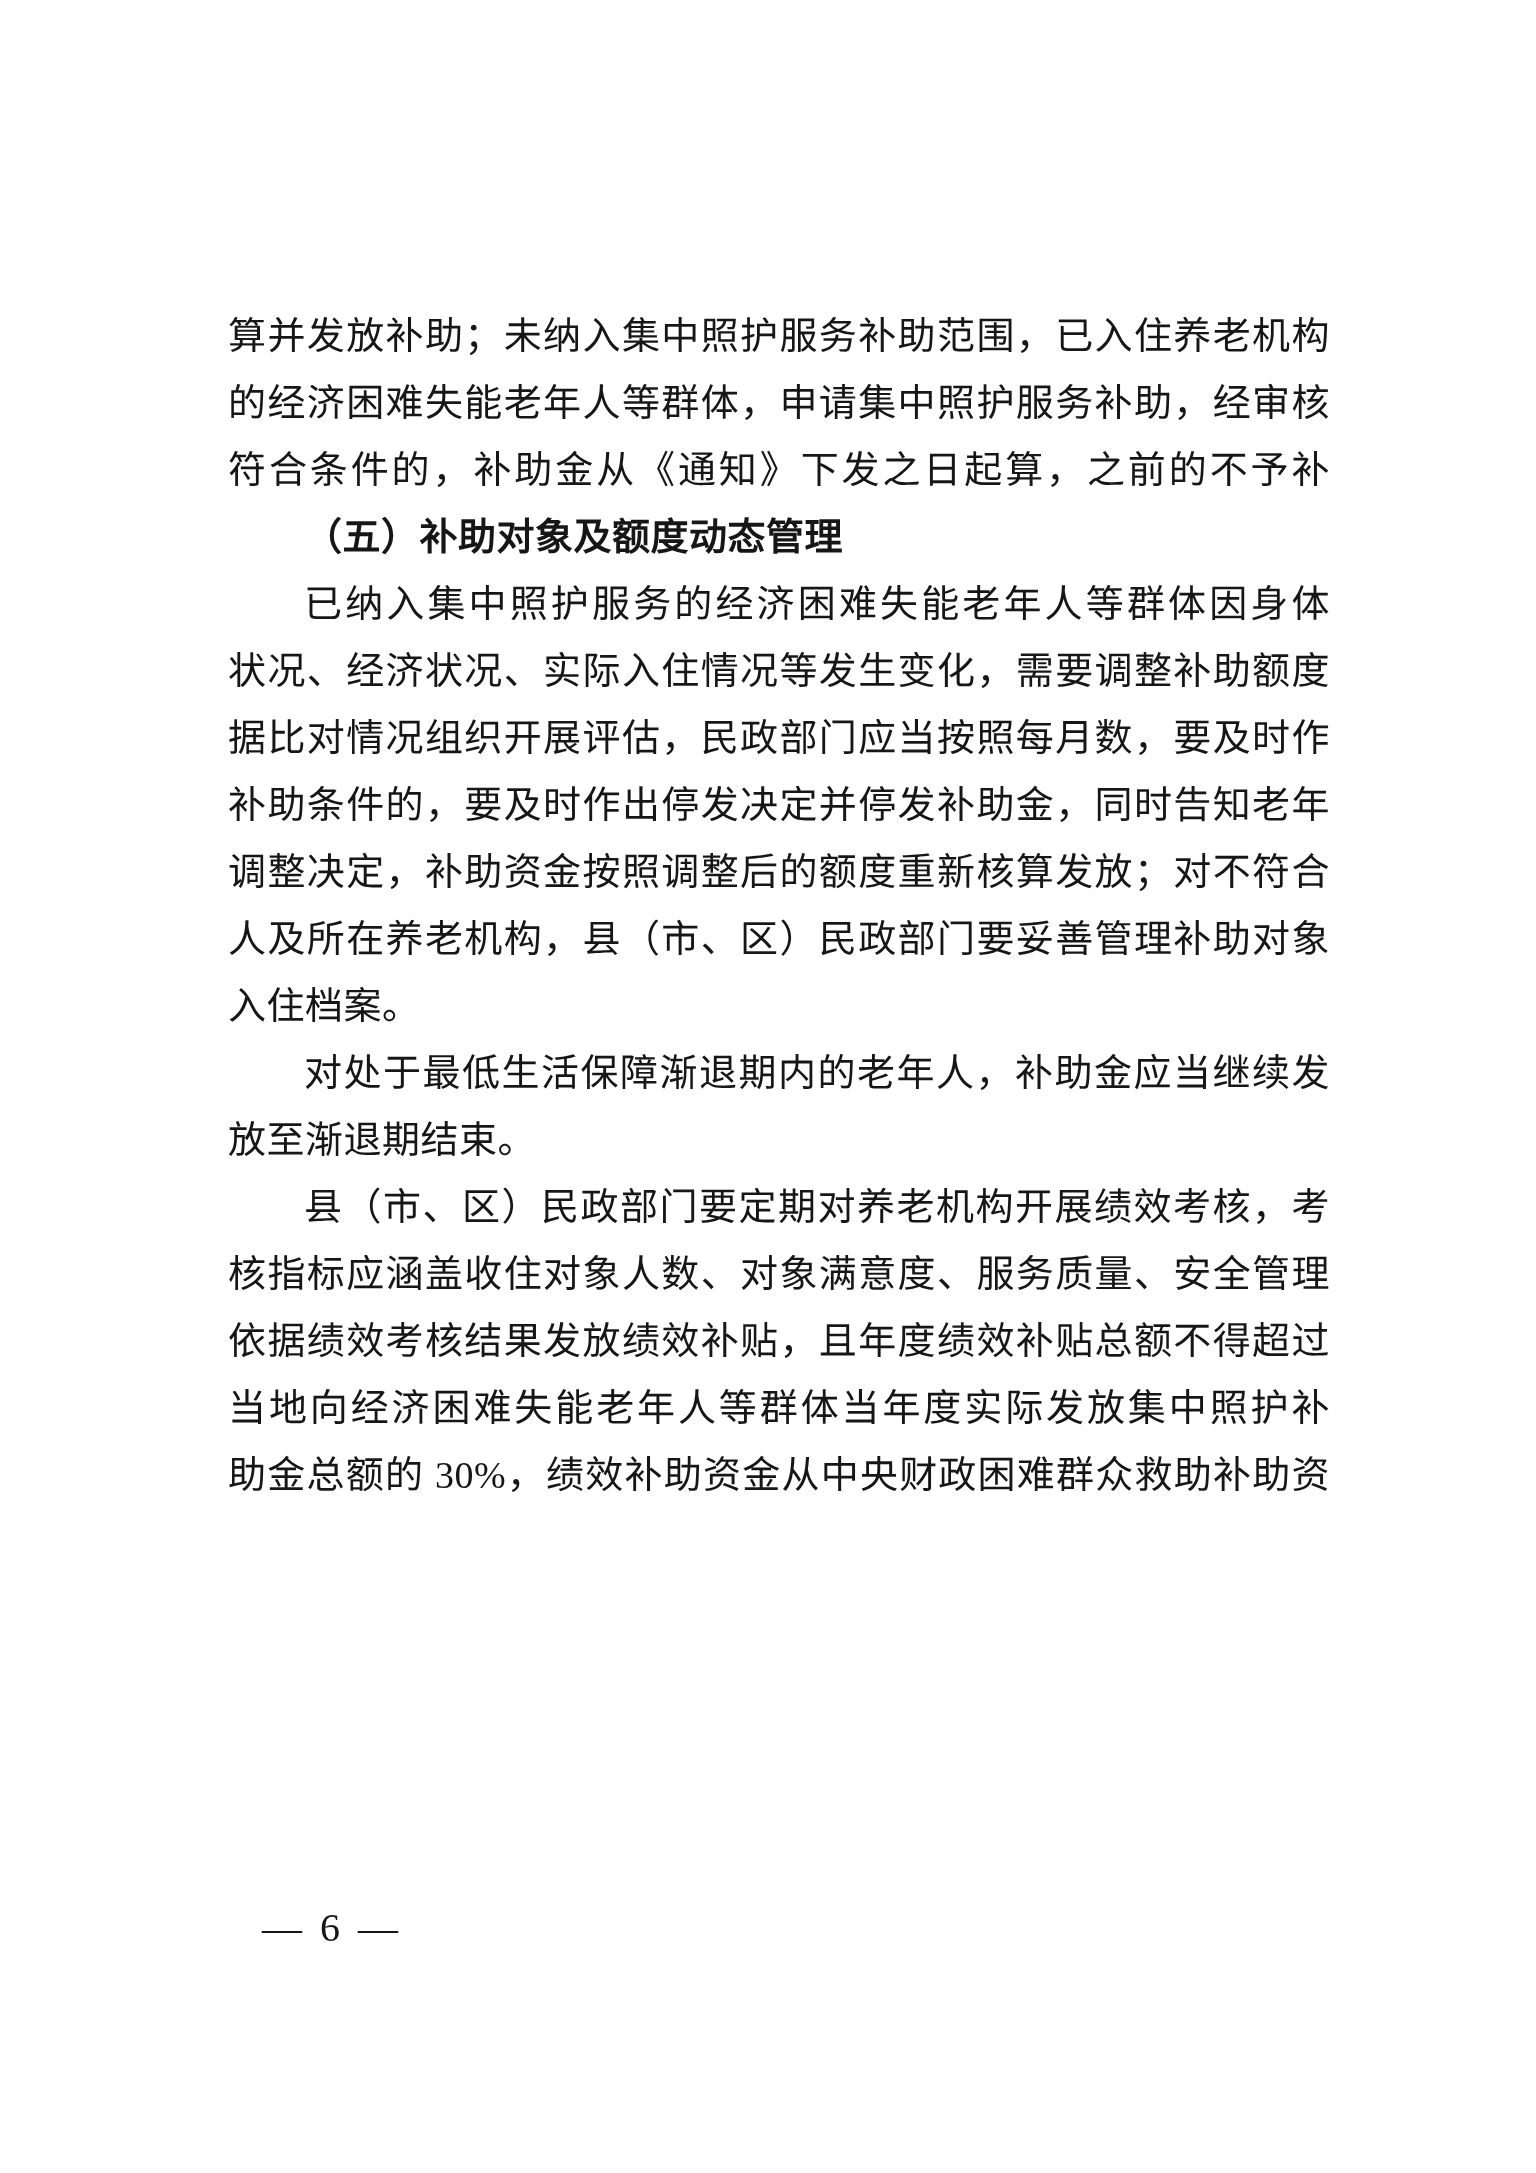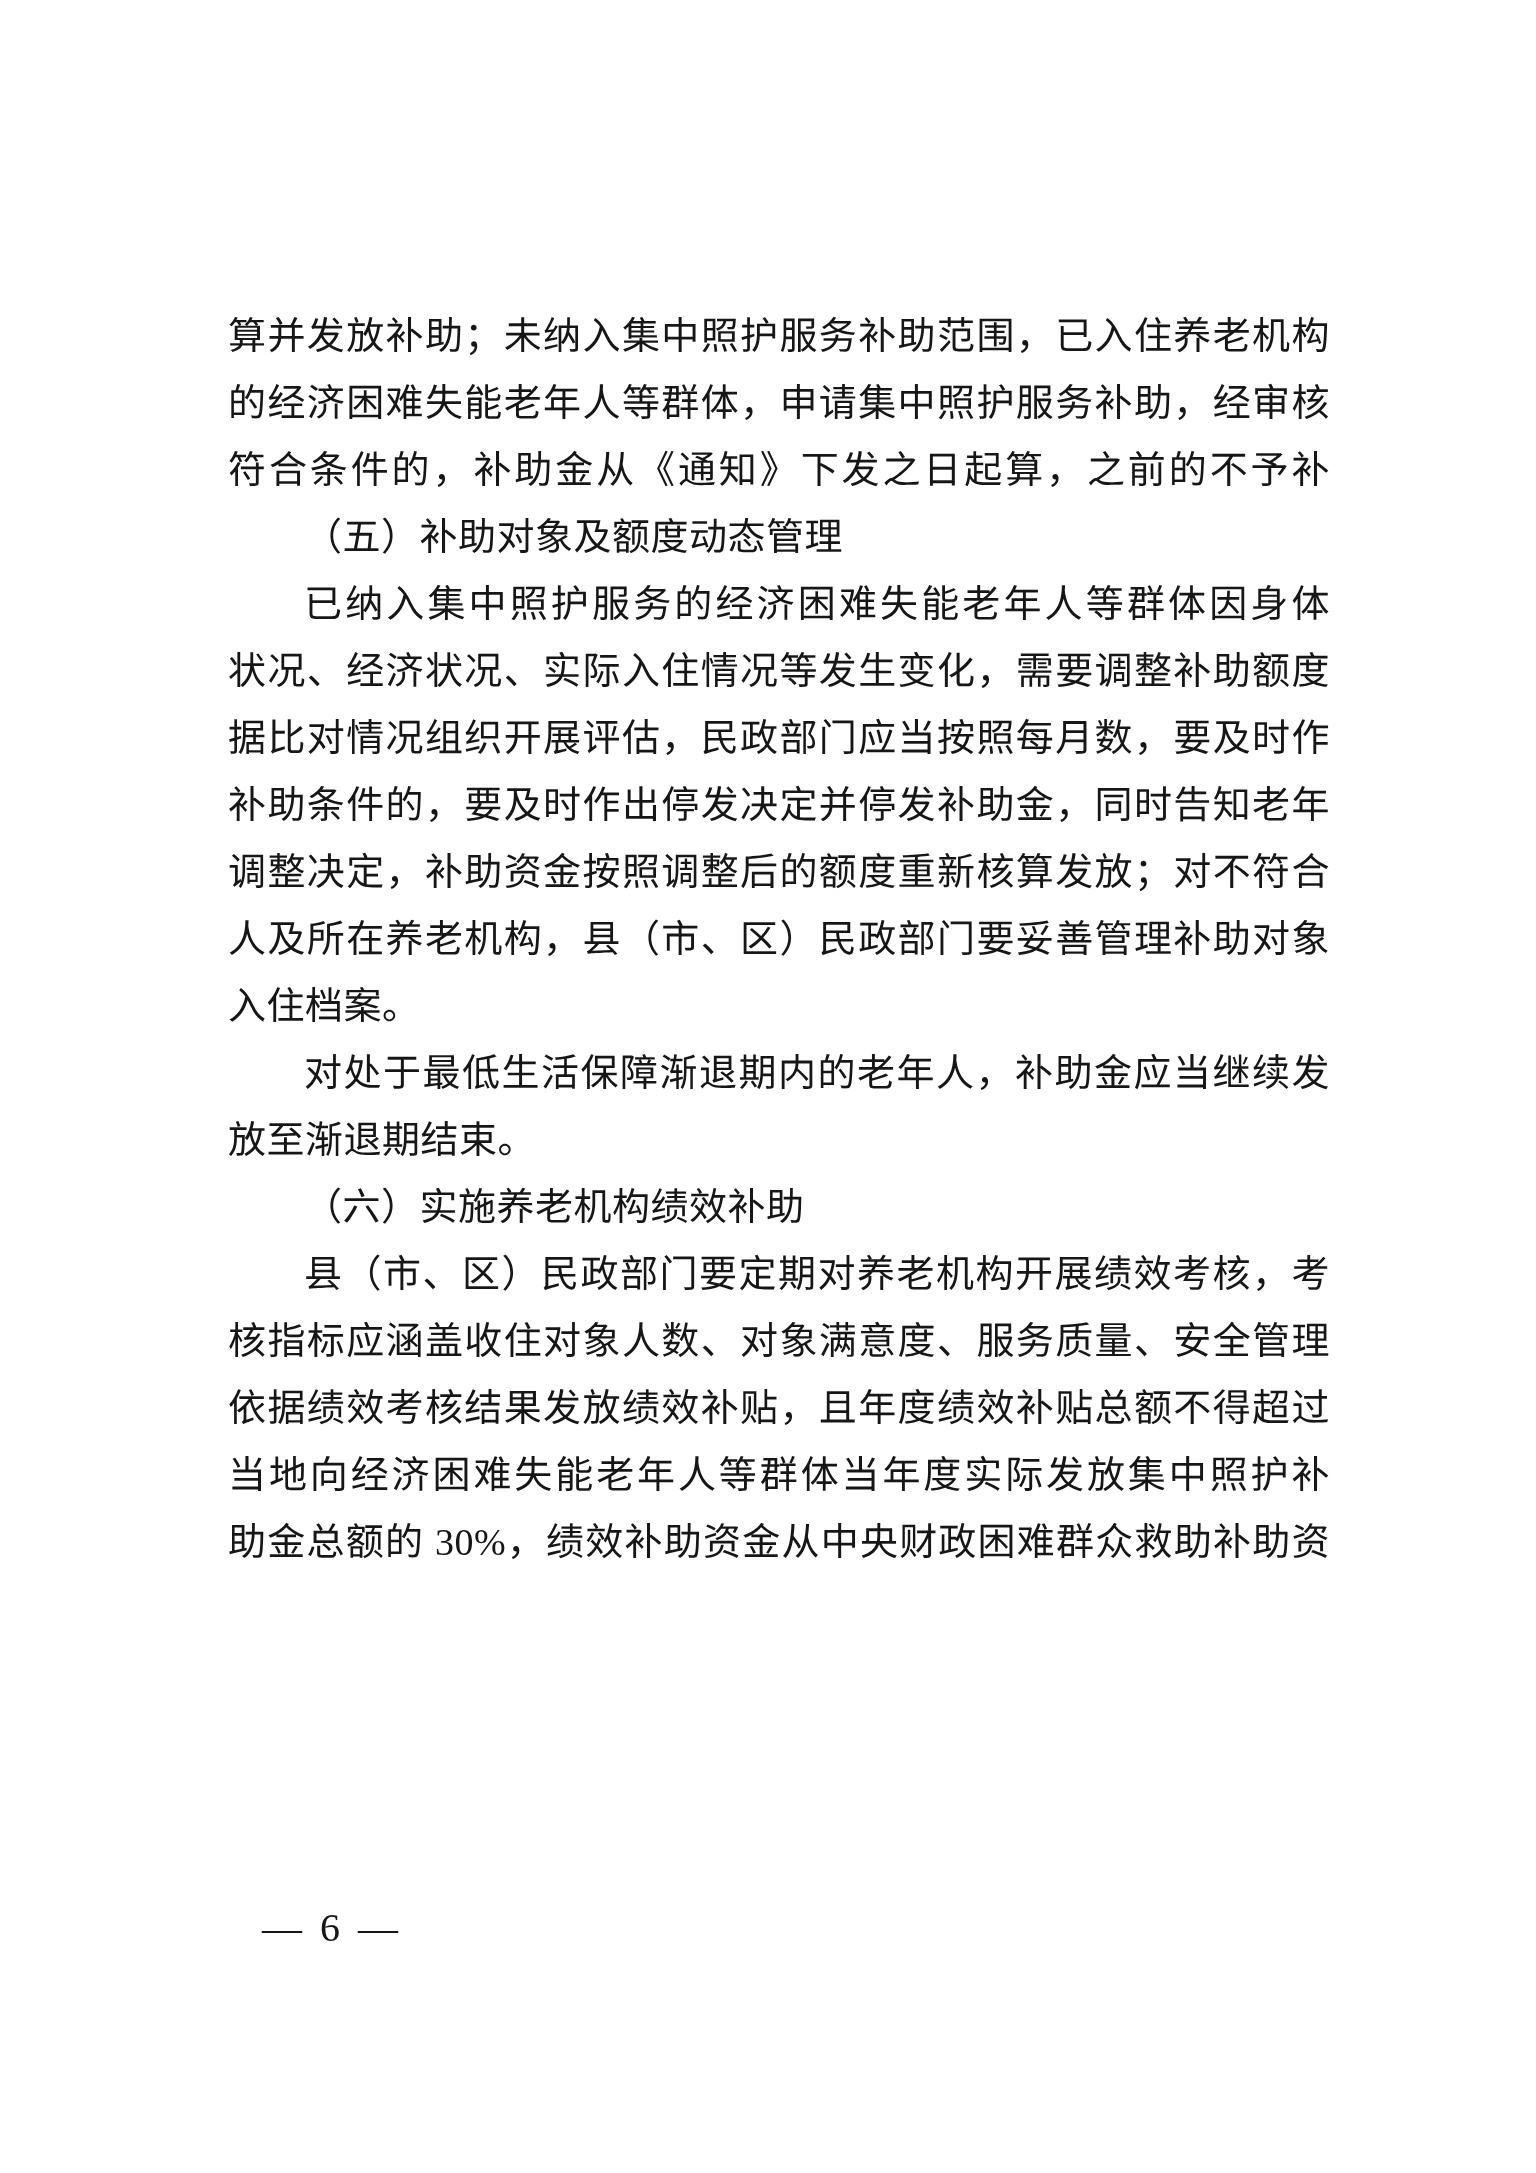--- a/index.html
+++ b/index.html
@@ -36,21 +36,21 @@
     overflow: hidden;
     letter-spacing: 0.5px;
   }
   .line.short {
     text-align-last: left;
   }
   .line.indent {
     text-indent: 2em;
   }
   .line.heading {
-    font-weight: 400;
+    font-weight: 700;
   }
   .page-number {
     position: absolute;
     left: 262px;
     top: 1898px;
     height: 60px;
     line-height: 60px;
     font-size: 40px;
     letter-spacing: 4px;
     color: #161616;
@@ -68,21 +68,20 @@
     <div class="line indent heading short">（五）补助对象及额度动态管理</div>
     <div class="line indent">已纳入集中照护服务的经济困难失能老年人等群体因身体</div>
     <div class="line">状况、经济状况、实际入住情况等发生变化，需要调整补助额度</div>
     <div class="line">据比对情况组织开展评估，民政部门应当按照每月数，要及时作出</div>
     <div class="line">补助条件的，要及时作出停发决定并停发补助金，同时告知老年</div>
     <div class="line">调整决定，补助资金按照调整后的额度重新核算发放；对不符合</div>
     <div class="line">人及所在养老机构，县（市、区）民政部门要妥善管理补助对象</div>
     <div class="line short">入住档案。</div>
     <div class="line indent">对处于最低生活保障渐退期内的老年人，补助金应当继续发</div>
     <div class="line short">放至渐退期结束。</div>
-    <div class="line indent heading short">（六）实施养老机构绩效补助</div>
     <div class="line indent">县（市、区）民政部门要定期对养老机构开展绩效考核，考</div>
     <div class="line">核指标应涵盖收住对象人数、对象满意度、服务质量、安全管理</div>
     <div class="line">依据绩效考核结果发放绩效补贴，且年度绩效补贴总额不得超过</div>
     <div class="line">当地向经济困难失能老年人等群体当年度实际发放集中照护补</div>
     <div class="line">助金总额的 30%，绩效补助资金从中央财政困难群众救助补助资</div>
   </div>
 
   <div class="page-number">— 6 —</div>
 
 </div>

